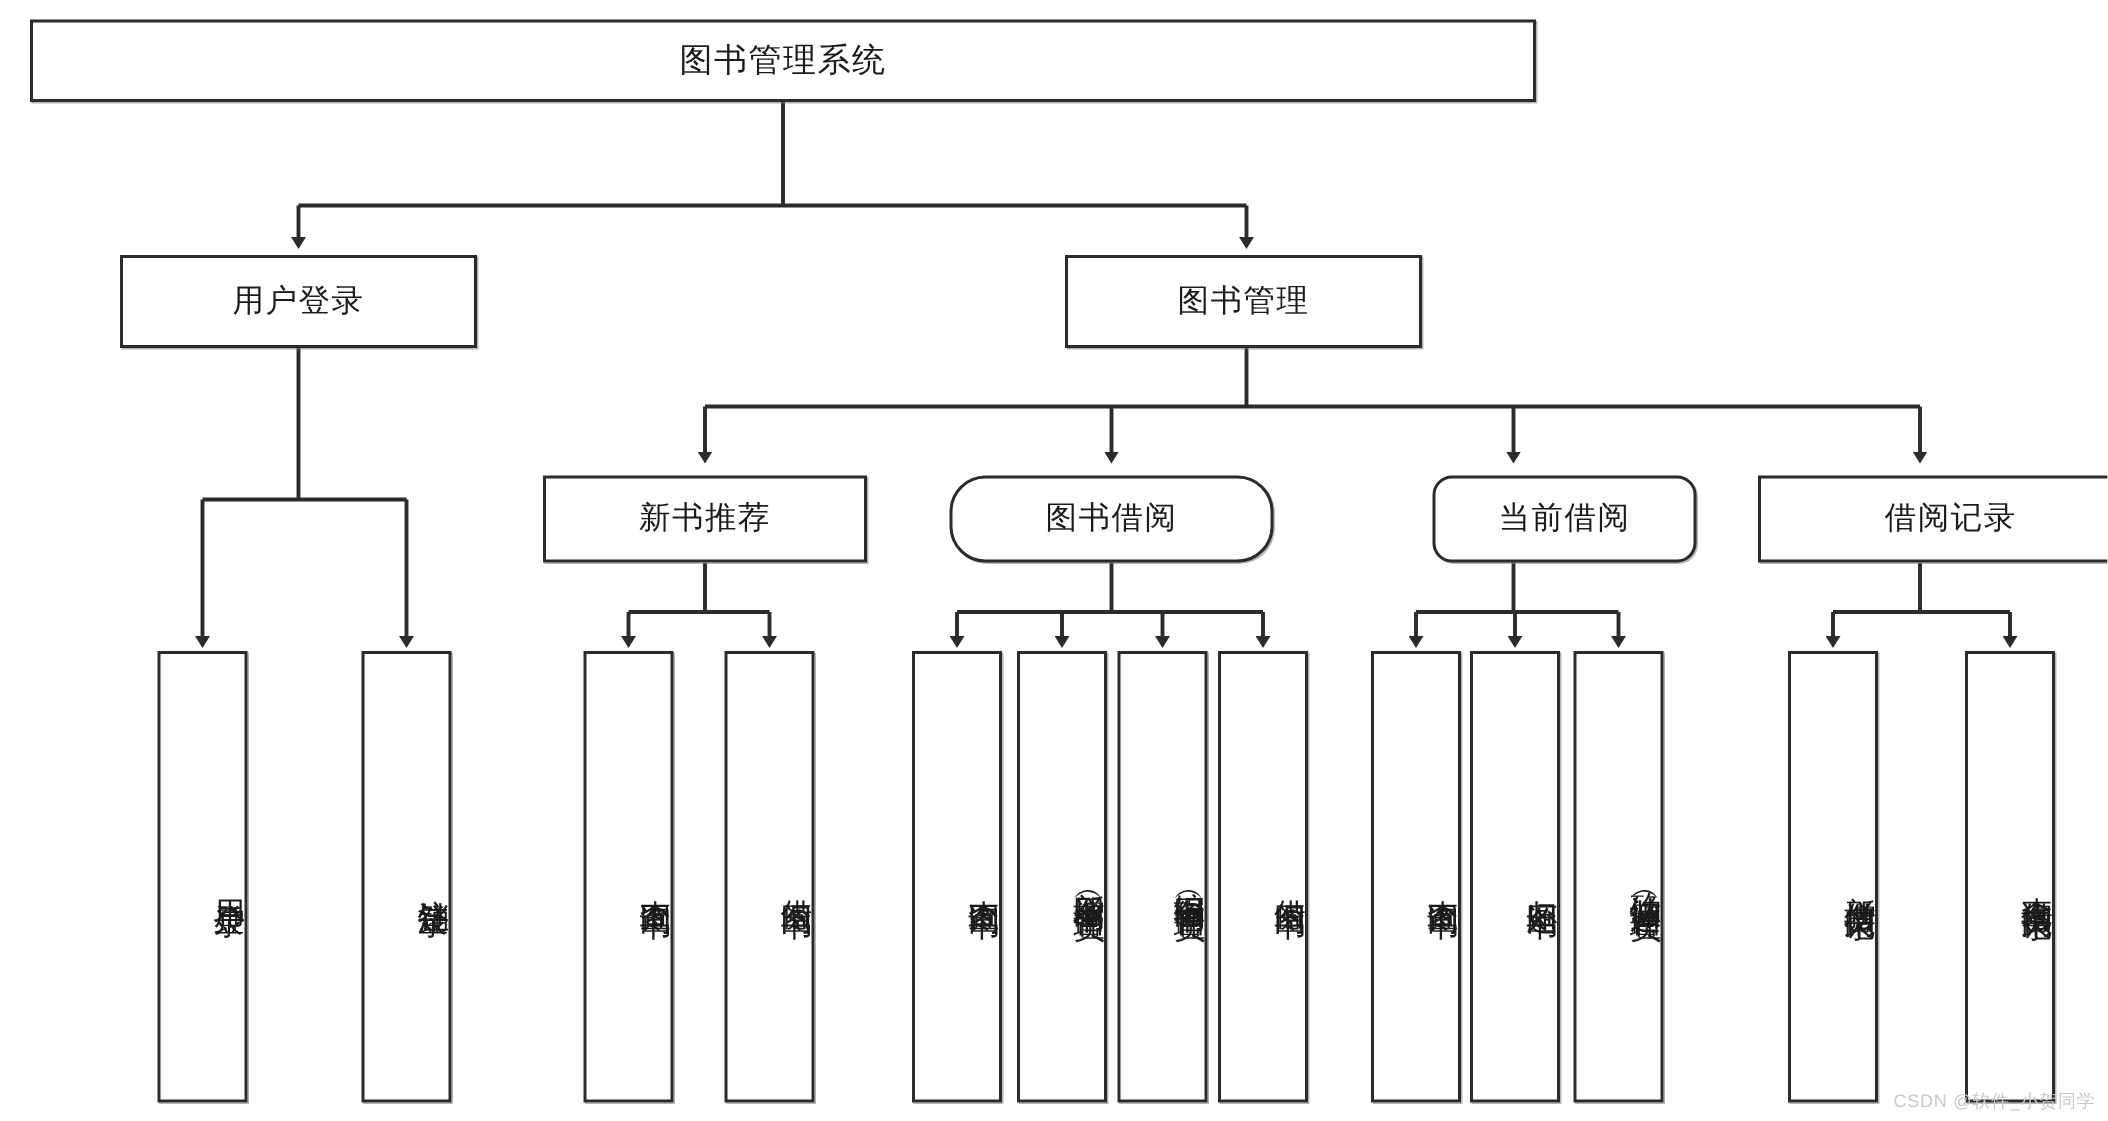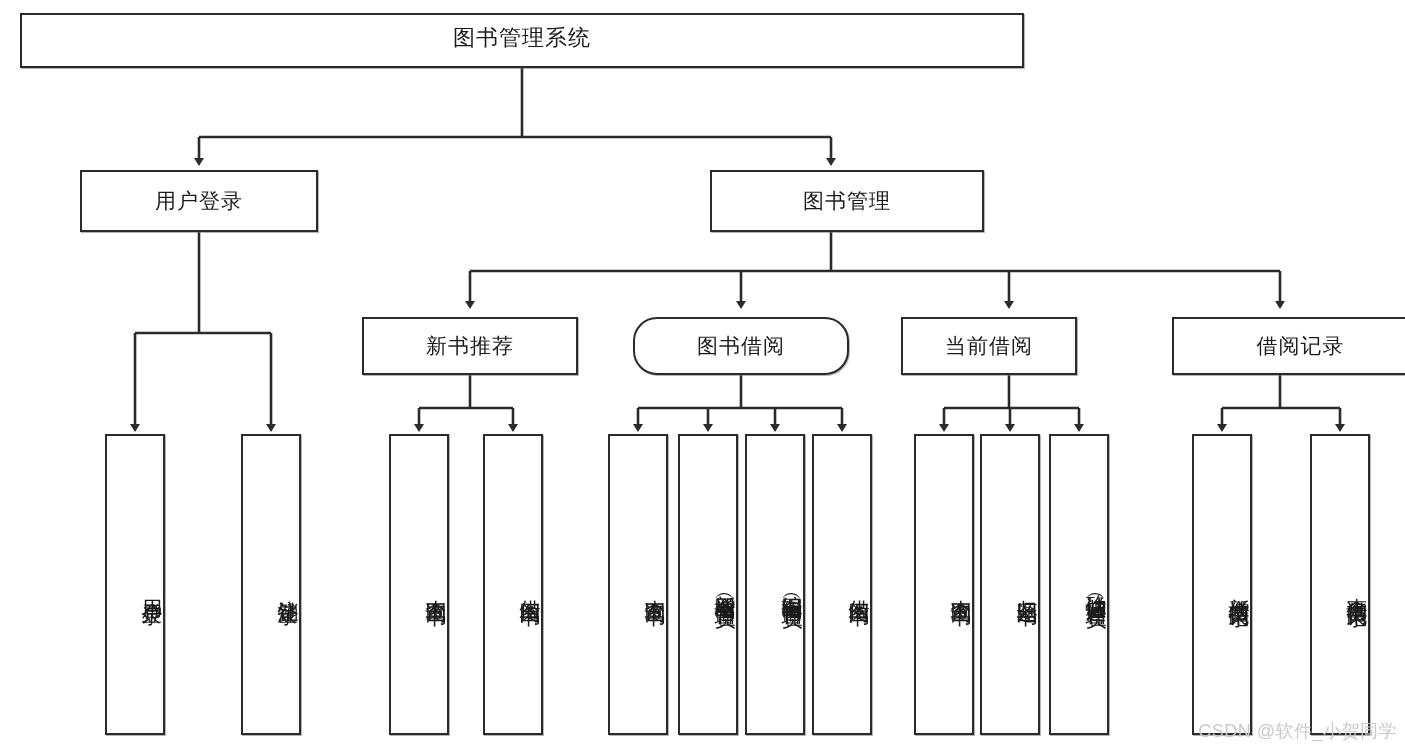--- a/index.html
+++ b/index.html
@@ -52,21 +52,21 @@
   }
   .node.vert > span {
     writing-mode: vertical-rl;
     text-orientation: upright;
     display: block;
   }
   .watermark {
     position: absolute;
     right: 8px;
     bottom: 4px;
-    font-size: 18px;
+    font-size: 12px;
     color: #c9c9c9;
     letter-spacing: 0.5px;
     white-space: nowrap;
     font-family: "Liberation Sans", "DejaVu Sans", sans-serif;
   }
 </style>
 </head>
 <body>
 
 <div id="canvas">
@@ -114,38 +114,38 @@
       <path d="M1010,408 L1010,428" marker-end="url(#arrow)"></path>
       <path d="M1079,408 L1079,428" marker-end="url(#arrow)"></path>
 
       <path d="M1280,375 L1280,408"></path>
       <path d="M1222,408 L1340,408"></path>
       <path d="M1222,408 L1222,428" marker-end="url(#arrow)"></path>
       <path d="M1340,408 L1340,428" marker-end="url(#arrow)"></path>
     </g>
   </svg>
 
-  <div class="node horiz root" style="left:20px; top:13px; width:1004px; height:55px;font-family:Liberation Mono, monospace;">
+  <div class="node horiz root" style="left:20px; top:13px; width:1004px; height:55px;">
     <span>图书管理系统</span>
   </div>
 
   <div class="node horiz" style="left:80px; top:170px; width:238px; height:62px;">
     <span>用户登录</span>
   </div>
-  <div class="node horiz" style="left:710px; top:170px; width:274px; height:62px;">
+  <div class="node horiz" style="left:710px; top:170px; width:238px; height:62px;">
     <span>图书管理</span>
   </div>
 
   <div class="node horiz" style="left:362px; top:317px; width:216px; height:58px;text-align:center;">
     <span>新书推荐</span>
   </div>
   <div class="node horiz" style="left:633px; top:317px; width:216px; height:58px;border-radius:24px;">
     <span>图书借阅</span>
   </div>
-  <div class="node horiz" style="left:901px; top:317px; width:176px; height:58px;">
+  <div class="node horiz" style="left:955px; top:317px; width:176px; height:58px;border-radius:13px;">
     <span>当前借阅</span>
   </div>
   <div class="node horiz" style="left:1172px; top:317px; width:257px; height:58px;">
     <span>借阅记录</span>
   </div>
 
   <div class="node vert" style="left:105px; top:434px; width:60px; height:301px;">
     <span>用户登录</span>
   </div>
   <div class="node vert" style="left:241px; top:434px; width:60px; height:301px;">

